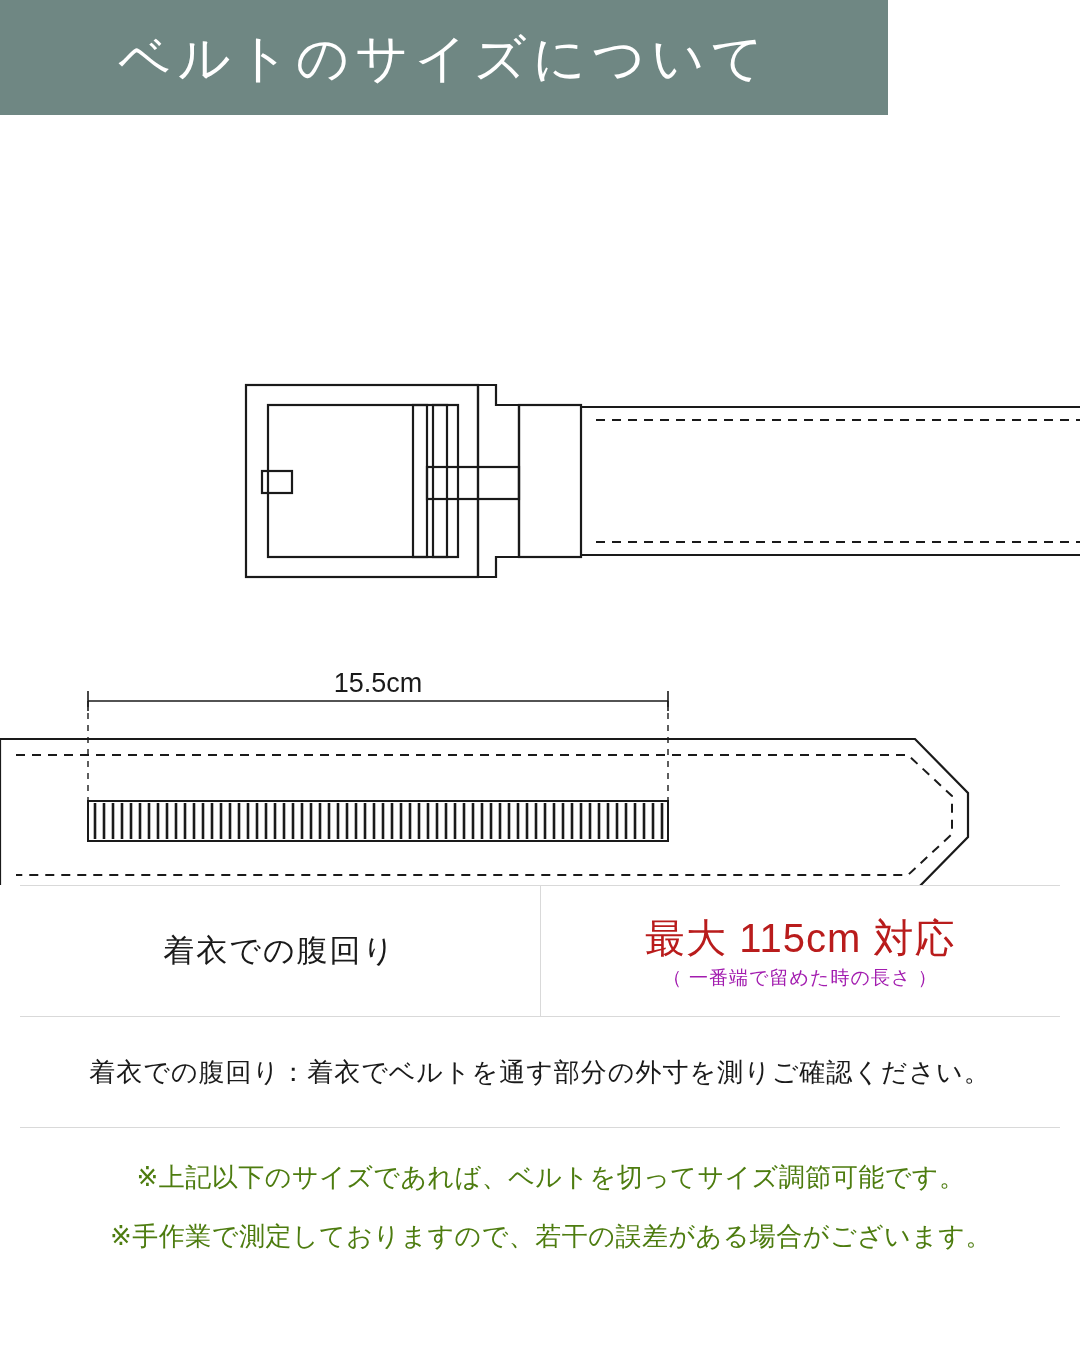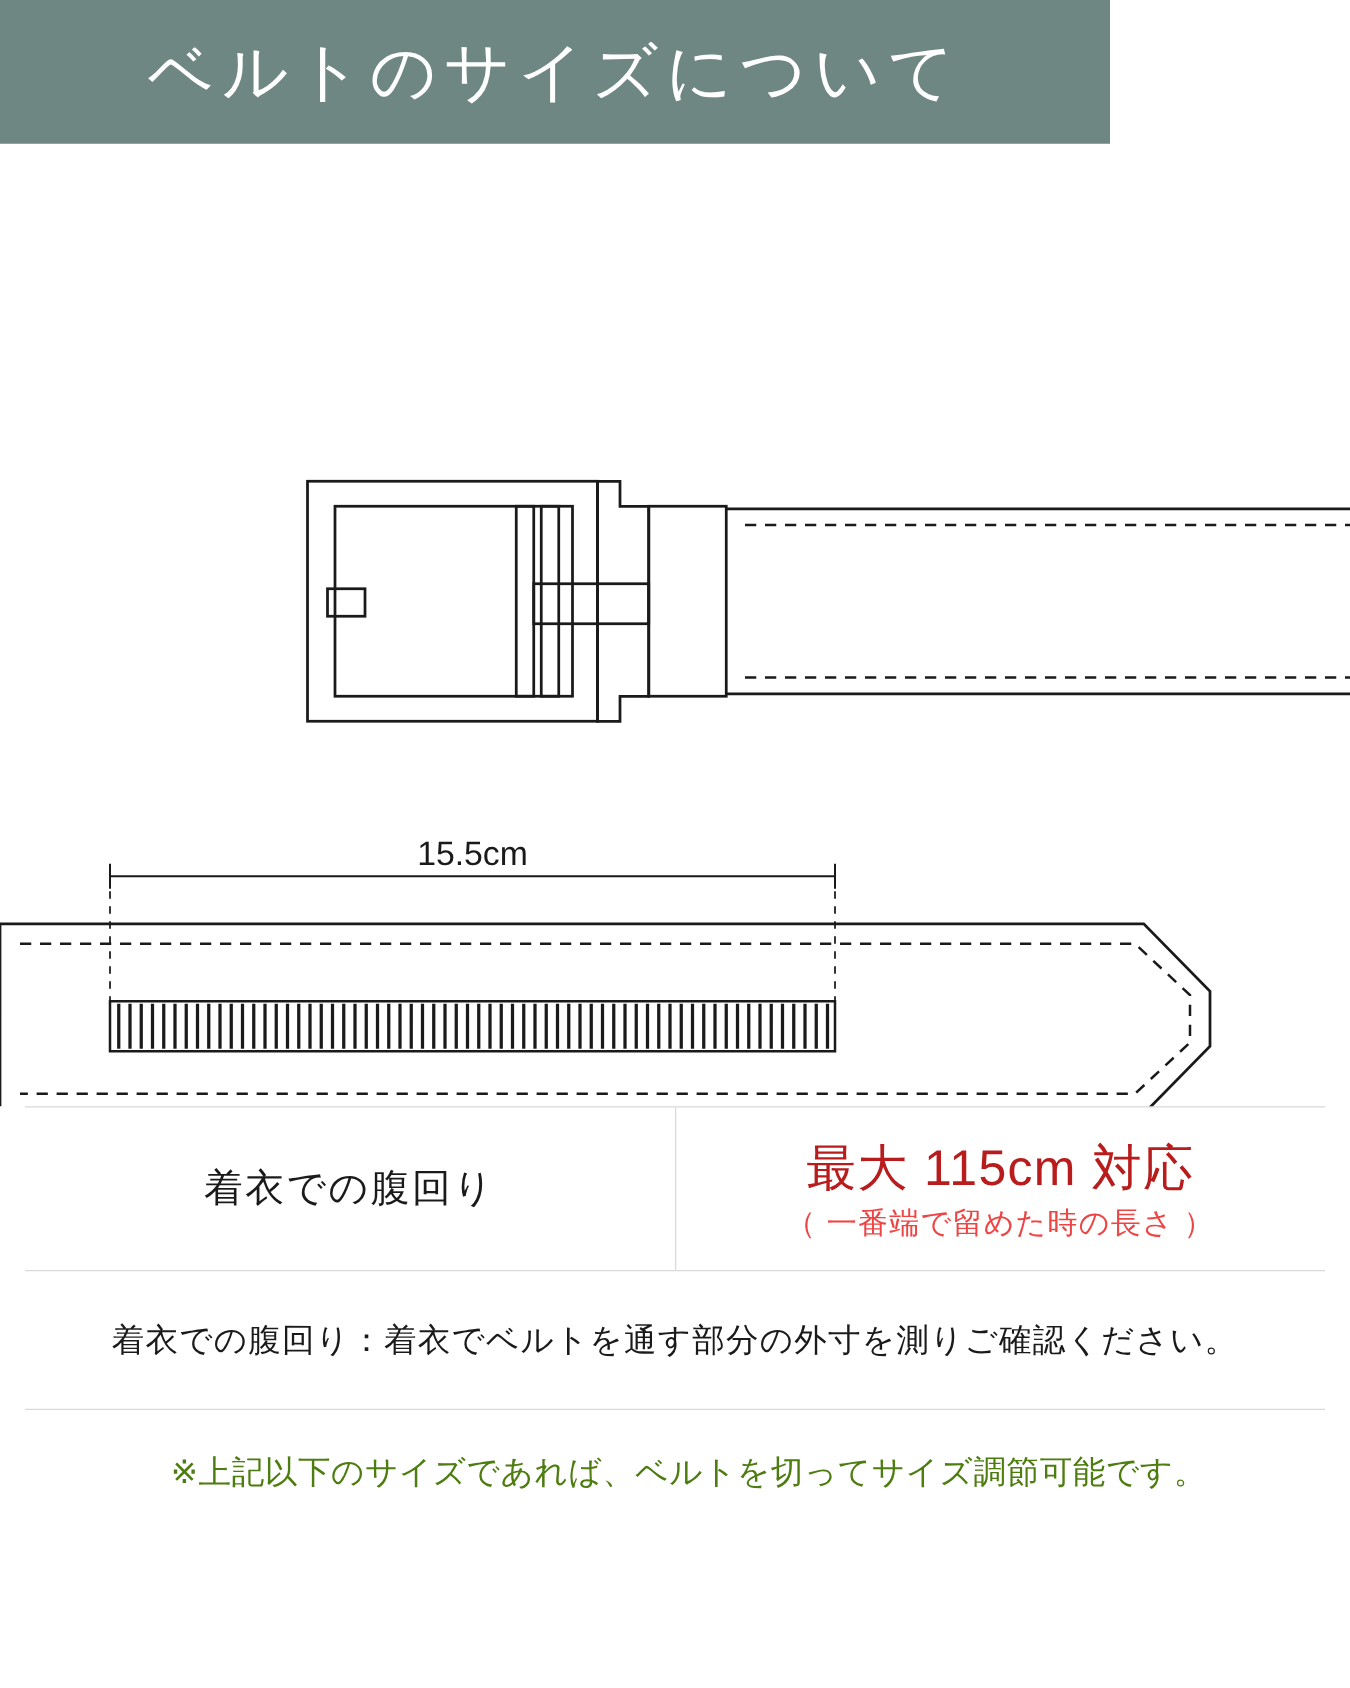--- a/index.html
+++ b/index.html
@@ -80,23 +80,23 @@
     color: #1a1a1a;
     line-height: 1.3;
   }
   .spec-value {
     font-size: 40px;
     letter-spacing: 1px;
     color: #b91c1c;
     line-height: 1.3;
   }
   .spec-note {
-    font-size: 24px;
+    font-size: 19px;
     letter-spacing: 1px;
-    color: #ef4444;
+    color: #a21caf;
     margin-top: 1px;
   }
 
   .measure-row {
     width: 1040px;
     margin: 0 auto;
     height: 110px;
     display: flex;
     align-items: center;
     justify-content: center;
@@ -267,14 +267,15 @@
   <div class="rule"></div>
 
   <div class="measure-row">
     <div class="measure-text">着衣での腹回り：着衣でベルトを通す部分の外寸を測りご確認ください。</div>
   </div>
 
   <div class="rule"></div>
 
   <div class="notes">
     <p class="note-line">※上記以下のサイズであれば、ベルトを切ってサイズ調節可能です。</p>
+    <p class="note-line">※手作業で測定しておりますので、若干の誤差がある場合がございます。</p>
   </div>
 </div>
 
 </body></html>

